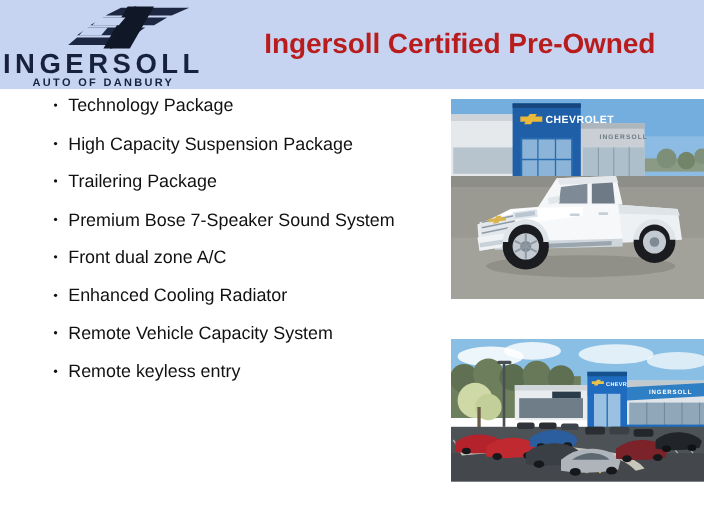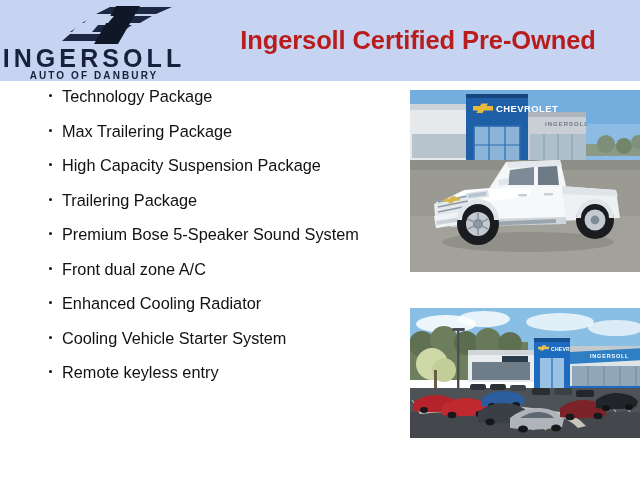--- a/index.html
+++ b/index.html
@@ -162,45 +162,41 @@
   <div class="header-title">Ingersoll Certified Pre-Owned</div>
 </div>
 
 <div class="features">
   <div class="feature-item">
     <span class="bullet"></span>
     <span>Technology Package</span>
   </div>
   <div class="feature-item">
     <span class="bullet"></span>
-    <span>Max Trailering Package</span>
-  </div>
-  <div class="feature-item">
-    <span class="bullet"></span>
     <span>High Capacity Suspension Package</span>
   </div>
   <div class="feature-item">
     <span class="bullet"></span>
     <span>Trailering Package</span>
   </div>
   <div class="feature-item">
     <span class="bullet"></span>
-    <span>Premium Bose 5-Speaker Sound System</span>
+    <span>Premium Bose 7-Speaker Sound System</span>
   </div>
   <div class="feature-item">
     <span class="bullet"></span>
     <span>Front dual zone A/C</span>
   </div>
   <div class="feature-item">
     <span class="bullet"></span>
     <span>Enhanced Cooling Radiator</span>
   </div>
   <div class="feature-item">
     <span class="bullet"></span>
-    <span>Cooling Vehicle Starter System</span>
+    <span>Remote Vehicle Capacity System</span>
   </div>
   <div class="feature-item">
     <span class="bullet"></span>
     <span>Remote keyless entry</span>
   </div>
 </div>
 
 <div class="photo" id="photo-truck">
   <svg viewBox="0 0 234 182" xmlns="http://www.w3.org/2000/svg">
 

